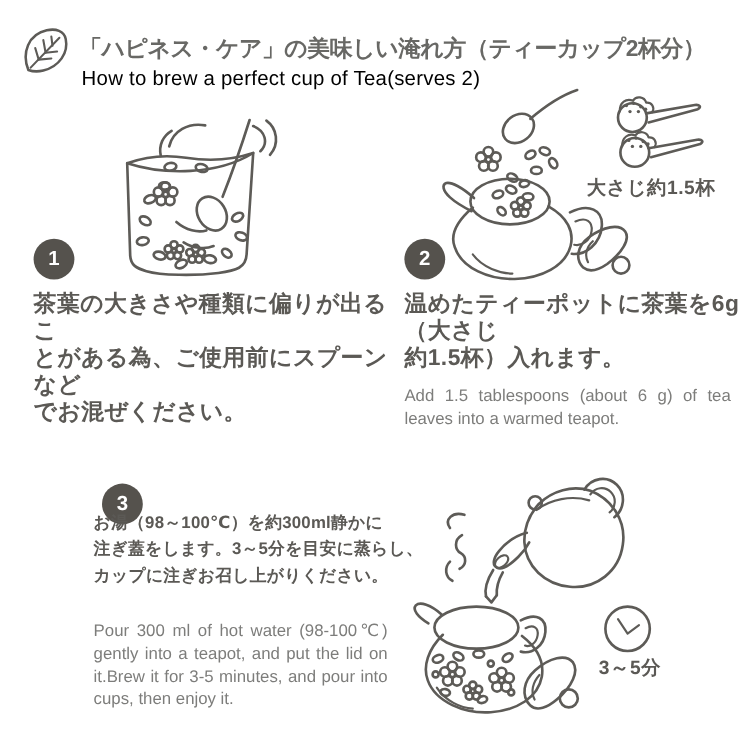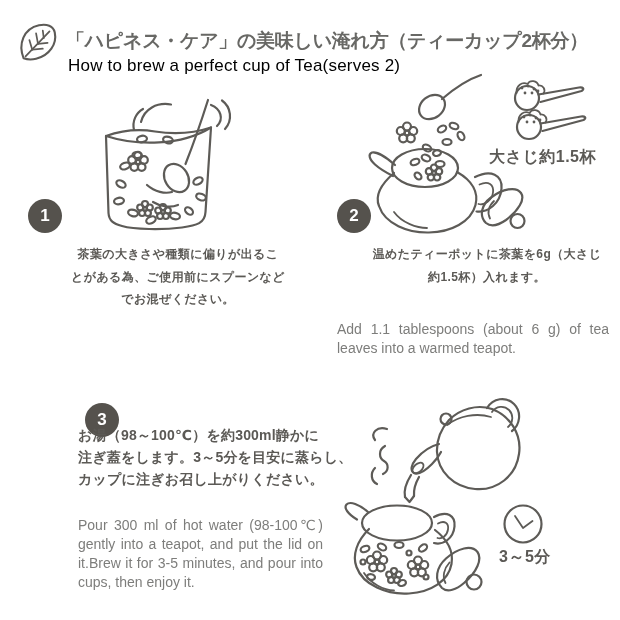--- a/index.html
+++ b/index.html
@@ -16,21 +16,21 @@
   .illo path,.illo ellipse,.illo circle{fill:none;stroke:currentColor;stroke-width:2.2;stroke-linecap:round;stroke-linejoin:round;}
   .illo .dot{fill:currentColor;stroke:none;}
   .illo .thin{stroke-width:1.8;}
   .title-jp{left:66px;top:28px;width:548px;font-size:19px;font-weight:bold;color:var(--title);letter-spacing:-0.3px;white-space:nowrap;}
   .subtitle-en{left:68px;top:56px;font-size:17px;color:#000000;letter-spacing:0.2px;}
   .badge{
     width:34px;height:34px;border-radius:50%;background:var(--badge);color:#fff;
     font-size:17px;font-weight:bold;text-align:center;line-height:34px;
   }
   .jp{font-weight:bold;color:var(--text_jp);white-space:pre-line;}
-  .jp.s12{font-size:12px;line-height:22.5px;letter-spacing:0.4px;text-align:center;}
+  .jp.s12{font-size:19px;line-height:22.5px;letter-spacing:0.4px;}
   .jp.s3{font-size:14px;line-height:22px;letter-spacing:0.2px;}
   .en{font-size:14px;color:var(--text_en);line-height:18.5px;text-align:justify;}
   .en.forced{white-space:pre-line;text-align-last:justify;}
   .annot{font-weight:bold;color:var(--text_jp);font-size:16px;letter-spacing:0.5px;white-space:nowrap;}
 </style>
 </head>
 <body>
 
 <div class="page">
 
@@ -183,21 +183,21 @@
   <div class="abs badge" style="left:28px;top:199px;">1</div>
   <div class="abs badge" style="left:337px;top:199px;">2</div>
   <div class="abs badge" style="left:85px;top:403px;">3</div>
 
   <p class="abs jp s12" style="left:28px;top:243px;width:300px;">茶葉の大きさや種類に偏りが出るこ
 とがある為、ご使用前にスプーンなど
 でお混ぜください。</p>
 
   <p class="abs jp s12" style="left:337px;top:243px;width:300px;">温めたティーポットに茶葉を6g（大さじ
 約1.5杯）入れます。</p>
-  <p class="abs en" style="left:337px;top:320px;width:272px;">Add 1.1 tablespoons (about 6 g) of tea leaves into a warmed teapot.</p>
+  <p class="abs en" style="left:337px;top:320px;width:272px;">Add 1.5 tablespoons (about 6 g) of tea leaves into a warmed teapot.</p>
 
   <p class="abs jp s3" style="left:78px;top:424px;width:300px;">お湯（98～100℃）を約300ml静かに
 注ぎ蓋をします。3～5分を目安に蒸らし、
 カップに注ぎお召し上がりください。</p>
   <p class="abs en" style="left:78px;top:516px;width:245px;line-height:19px;">Pour 300 ml of hot water (98-100℃) gently into a teapot, and put the lid on it.Brew it for 3-5 minutes, and pour into cups, then enjoy it.</p>
 
   <svg class="abs illo" style="left:330px;top:376px;" width="290" height="234" viewBox="0 0 290 234">
     <g>
       <path d="M119 44 C130 33 147 28 162 33 C180 40 192 58 189 78 C186 100 167 115 145 113 C124 111 108 96 107 76 C106.5 64 111 53 119 44 Z"></path>
       <path class="thin" d="M117 49 C129 40 146 36.5 161 41"></path>

